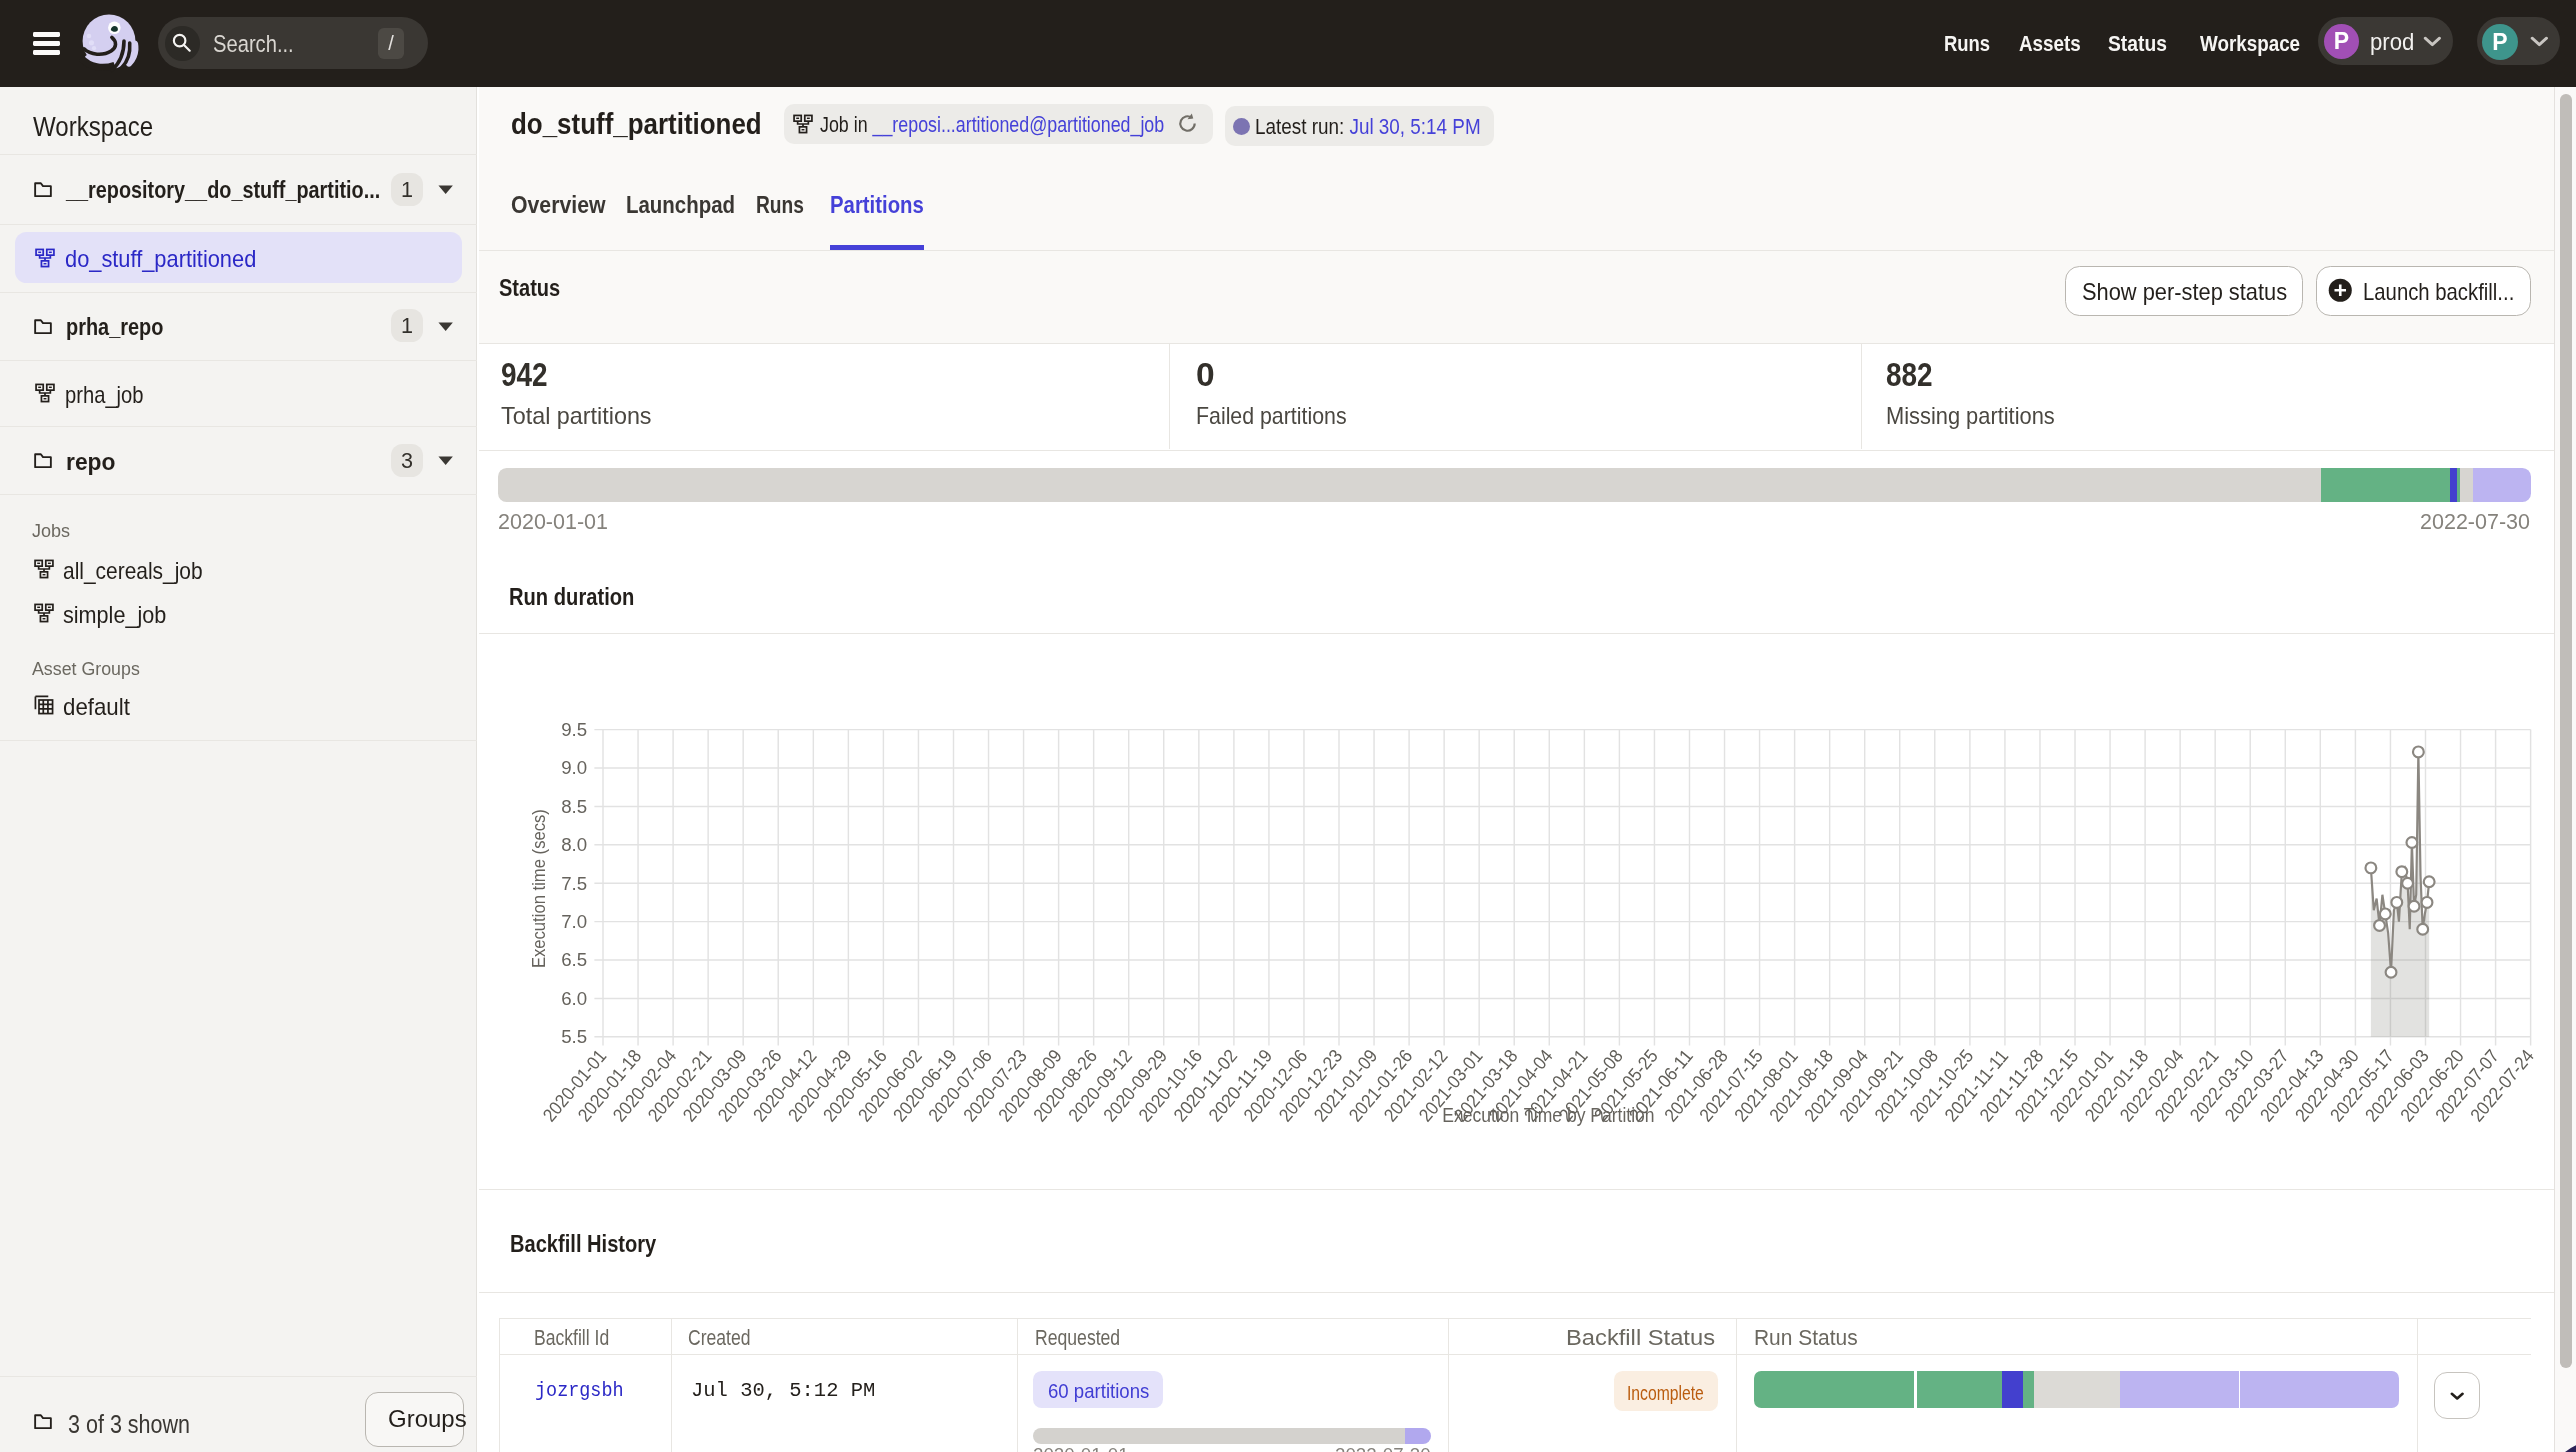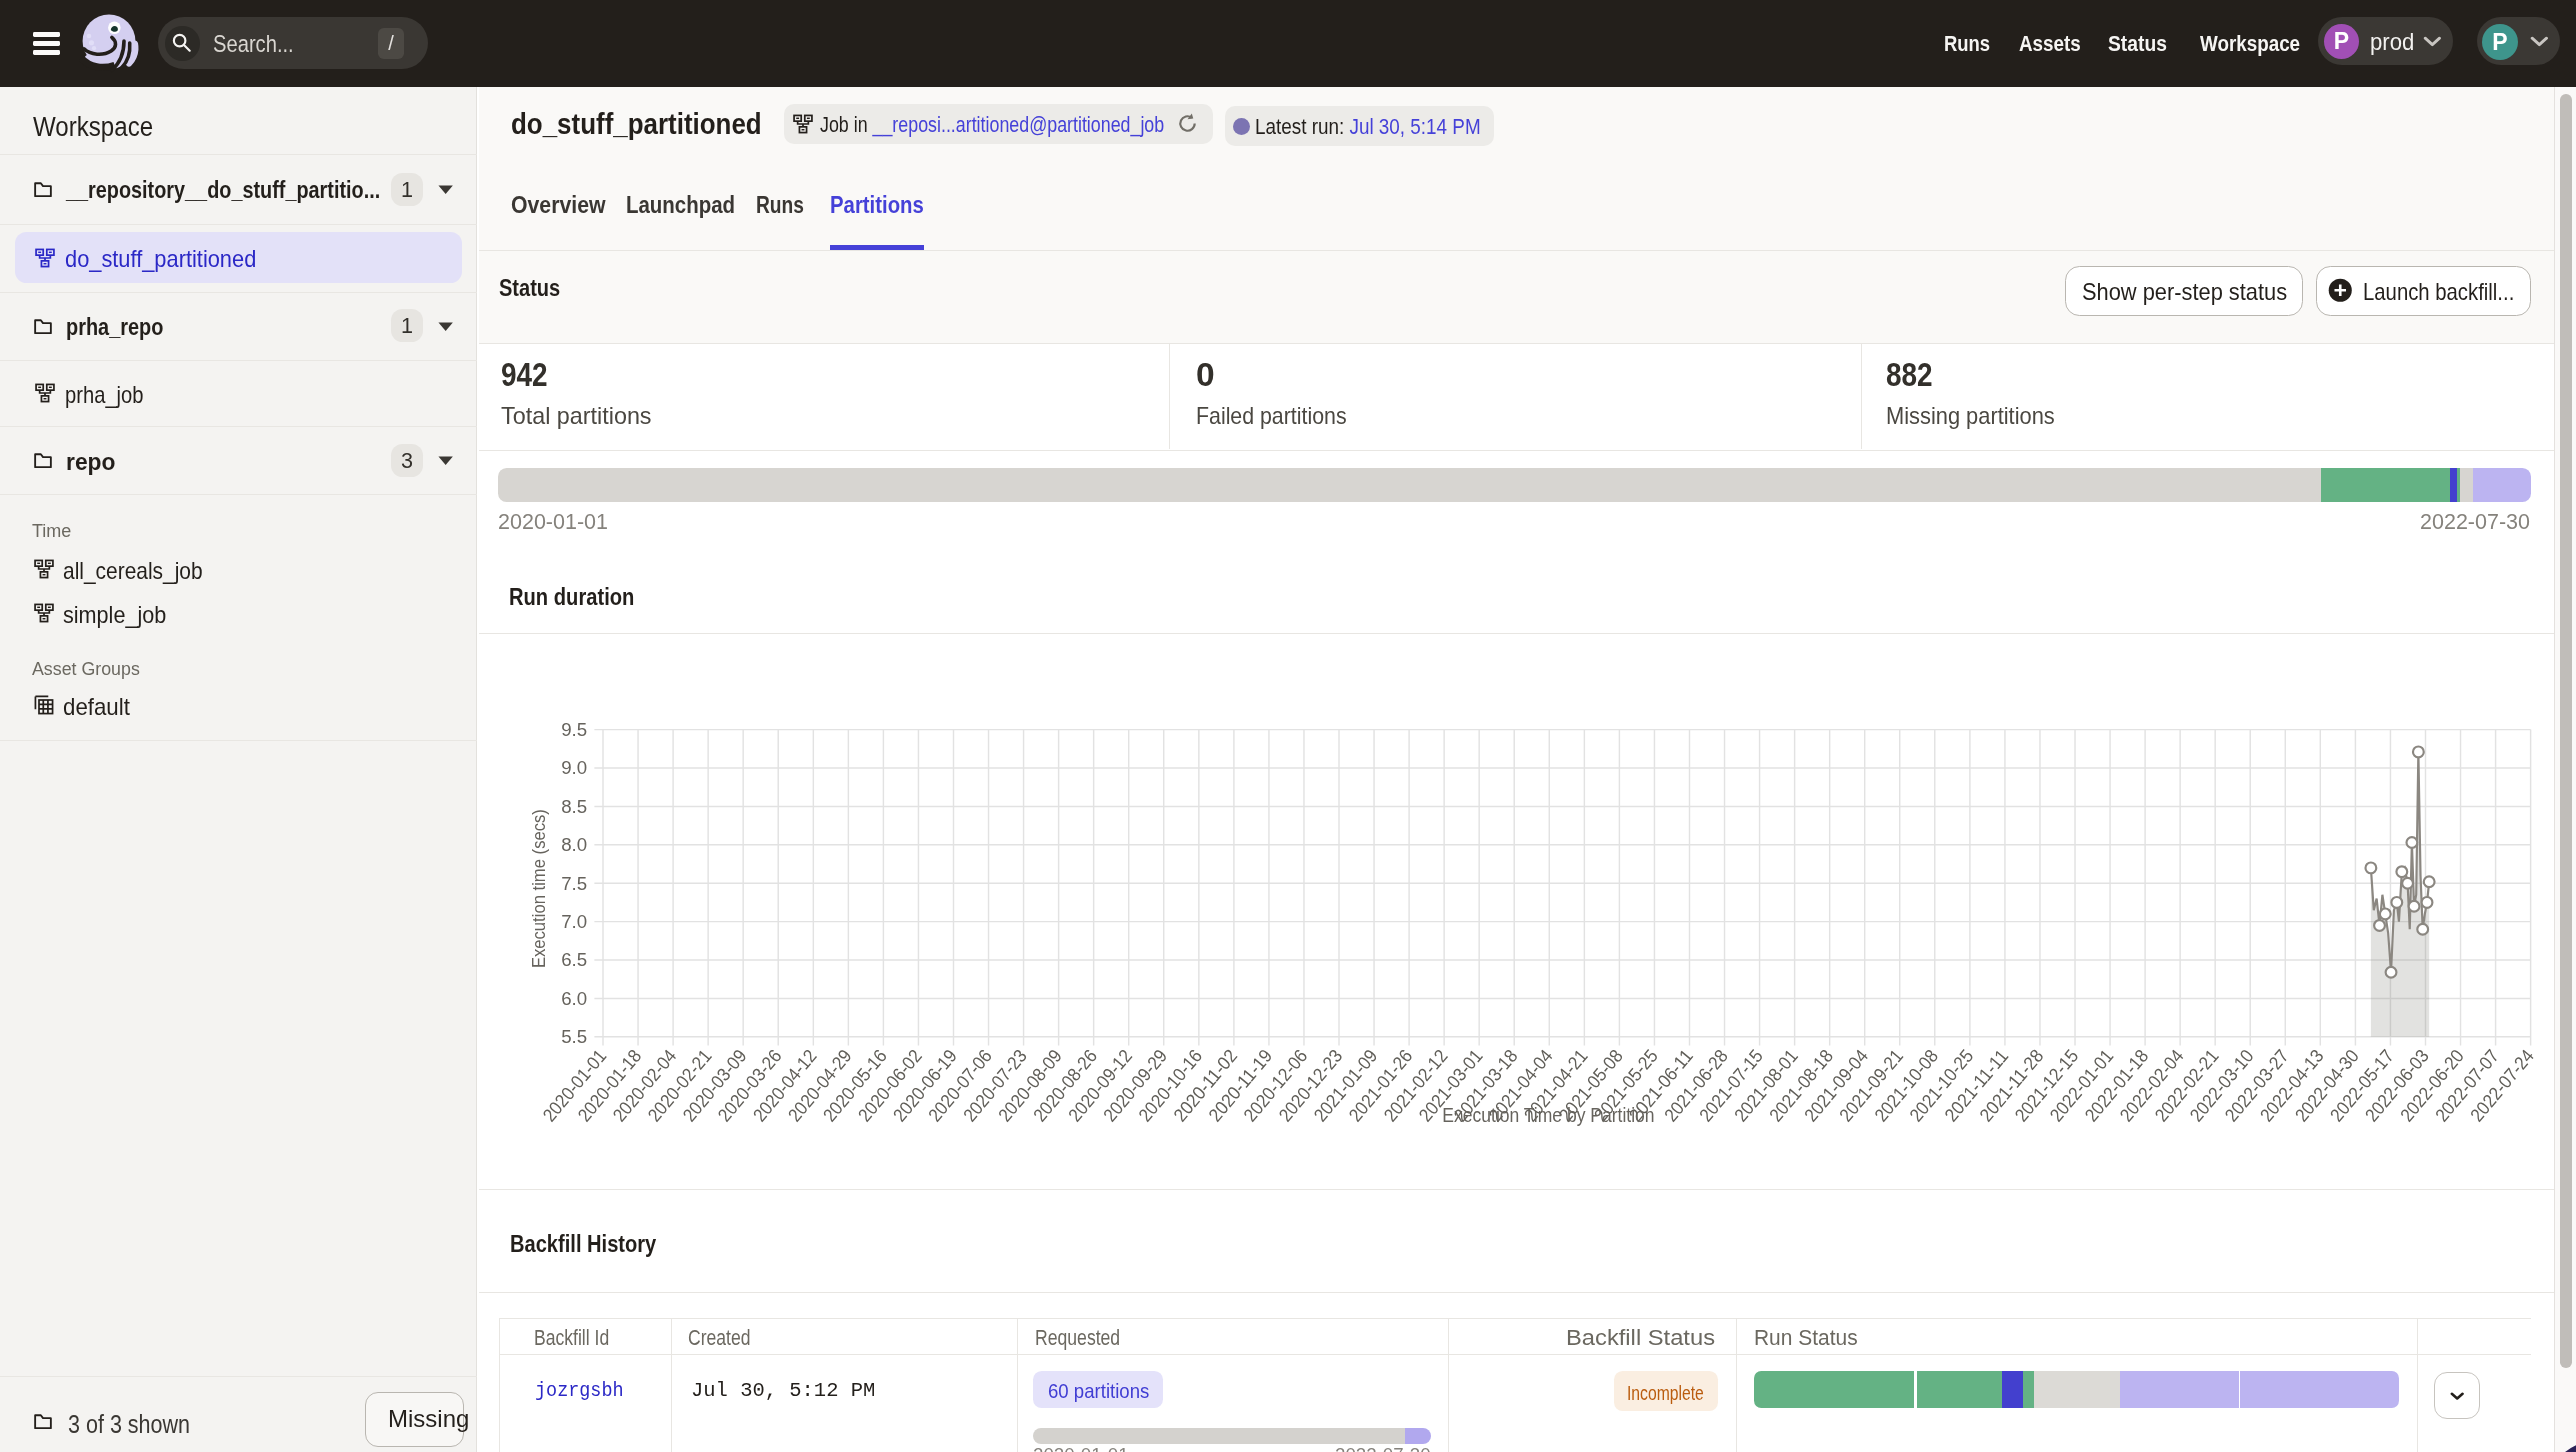--- a/index.html
+++ b/index.html
@@ -359,27 +359,27 @@
 <div class="abs" id="nva" style="left:2019px;top:31px;font-size:22px;font-weight:600;color:#F6F5F3;font-family:'Liberation Sans',sans-serif;white-space:nowrap;display:inline-block;transform:scaleX(0.8556);transform-origin:0 50%;">Assets</div>
 <div class="abs" id="nvs" style="left:2108px;top:31px;font-size:22px;font-weight:600;color:#F6F5F3;font-family:'Liberation Sans',sans-serif;white-space:nowrap;display:inline-block;transform:scaleX(0.8760);transform-origin:0 50%;">Status</div>
 <div class="abs" id="nvw" style="left:2200px;top:31px;font-size:22px;font-weight:600;color:#F6F5F3;font-family:'Liberation Sans',sans-serif;white-space:nowrap;display:inline-block;transform:scaleX(0.8554);transform-origin:0 50%;">Workspace</div>
 <div class="abs" id="prod" style="left:2370px;top:28px;font-size:24px;font-weight:normal;color:#F3F2F0;font-family:'Liberation Sans',sans-serif;white-space:nowrap;display:inline-block;transform:scaleX(0.9234);transform-origin:0 50%;">prod</div>
 <div class="abs" id="wsh" style="left:33px;top:112px;font-size:27px;font-weight:normal;color:#231F1B;font-family:'Liberation Sans',sans-serif;white-space:nowrap;display:inline-block;transform:scaleX(0.8924);transform-origin:0 50%;">Workspace</div>
 <div class="abs" id="r1" style="left:66px;top:176px;font-size:24px;font-weight:bold;color:#231F1B;font-family:'Liberation Sans',sans-serif;white-space:nowrap;display:inline-block;transform:scaleX(0.8266);transform-origin:0 50%;">__repository__do_stuff_partitio...</div>
 <div class="abs" id="sel" style="left:65px;top:245px;font-size:24px;font-weight:normal;color:#2B28C6;font-family:'Liberation Sans',sans-serif;white-space:nowrap;display:inline-block;transform:scaleX(0.9091);transform-origin:0 50%;">do_stuff_partitioned</div>
 <div class="abs" id="r2" style="left:66px;top:313px;font-size:24px;font-weight:bold;color:#231F1B;font-family:'Liberation Sans',sans-serif;white-space:nowrap;display:inline-block;transform:scaleX(0.8304);transform-origin:0 50%;">prha_repo</div>
 <div class="abs" id="pj" style="left:65px;top:381px;font-size:24px;font-weight:normal;color:#231F1B;font-family:'Liberation Sans',sans-serif;white-space:nowrap;display:inline-block;transform:scaleX(0.8408);transform-origin:0 50%;">prha_job</div>
 <div class="abs" id="r3" style="left:66px;top:448px;font-size:24px;font-weight:bold;color:#231F1B;font-family:'Liberation Sans',sans-serif;white-space:nowrap;display:inline-block;transform:scaleX(0.9508);transform-origin:0 50%;">repo</div>
-<div class="abs" id="lj" style="left:32px;top:520px;font-size:18.7px;font-weight:normal;color:#6B6860;font-family:'Liberation Sans',sans-serif;white-space:nowrap;display:inline-block;transform:scaleX(0.9650);transform-origin:0 50%;">Time</div>
+<div class="abs" id="lj" style="left:32px;top:520px;font-size:18.7px;font-weight:normal;color:#6B6860;font-family:'Liberation Sans',sans-serif;white-space:nowrap;display:inline-block;transform:scaleX(0.9650);transform-origin:0 50%;">Jobs</div>
 <div class="abs" id="acj" style="left:63px;top:557px;font-size:24px;font-weight:normal;color:#231F1B;font-family:'Liberation Sans',sans-serif;white-space:nowrap;display:inline-block;transform:scaleX(0.8722);transform-origin:0 50%;">all_cereals_job</div>
 <div class="abs" id="sj" style="left:63px;top:601px;font-size:24px;font-weight:normal;color:#231F1B;font-family:'Liberation Sans',sans-serif;white-space:nowrap;display:inline-block;transform:scaleX(0.9002);transform-origin:0 50%;">simple_job</div>
 <div class="abs" id="lag" style="left:32px;top:658px;font-size:18.7px;font-weight:normal;color:#6B6860;font-family:'Liberation Sans',sans-serif;white-space:nowrap;display:inline-block;transform:scaleX(0.9523);transform-origin:0 50%;">Asset Groups</div>
 <div class="abs" id="def" style="left:63px;top:693px;font-size:24px;font-weight:normal;color:#231F1B;font-family:'Liberation Sans',sans-serif;white-space:nowrap;display:inline-block;transform:scaleX(0.9284);transform-origin:0 50%;">default</div>
 <div class="abs" id="shown" style="left:68px;top:1409px;font-size:26px;font-weight:normal;color:#3A3733;font-family:'Liberation Sans',sans-serif;white-space:nowrap;display:inline-block;transform:scaleX(0.8279);transform-origin:0 50%;">3 of 3 shown</div>
-<div class="abs" id="filt" style="left:388px;top:1405px;font-size:24.5px;font-weight:normal;color:#231F1B;font-family:'Liberation Sans',sans-serif;white-space:nowrap;display:inline-block;transform:scaleX(0.9793);transform-origin:0 50%;">Missing</div>
+<div class="abs" id="filt" style="left:388px;top:1405px;font-size:24.5px;font-weight:normal;color:#231F1B;font-family:'Liberation Sans',sans-serif;white-space:nowrap;display:inline-block;transform:scaleX(0.9793);transform-origin:0 50%;">Groups</div>
 <div class="abs" id="title" style="left:511px;top:107px;font-size:30px;font-weight:bold;color:#231F1B;font-family:'Liberation Sans',sans-serif;white-space:nowrap;display:inline-block;transform:scaleX(0.8645);transform-origin:0 50%;">do_stuff_partitioned</div>
 <div class="abs" id="p1t" style="left:820px;top:112px;font-size:22px;font-weight:normal;color:#231F1B;font-family:'Liberation Sans',sans-serif;white-space:nowrap;display:inline-block;transform:scaleX(0.8104);transform-origin:0 50%;">Job in <span class="blue">__reposi...artitioned@partitioned_job</span></div>
 <div class="abs" id="p2t" style="left:1255px;top:114px;font-size:22px;font-weight:normal;color:#231F1B;font-family:'Liberation Sans',sans-serif;white-space:nowrap;display:inline-block;transform:scaleX(0.8583);transform-origin:0 50%;">Latest run: <span class="blue">Jul 30, 5:14 PM</span></div>
 <div class="abs" id="tb1" style="left:511px;top:191px;font-size:24px;font-weight:600;color:#3A3733;font-family:'Liberation Sans',sans-serif;white-space:nowrap;display:inline-block;transform:scaleX(0.8858);transform-origin:0 50%;">Overview</div>
 <div class="abs" id="tb2" style="left:626px;top:191px;font-size:24px;font-weight:600;color:#3A3733;font-family:'Liberation Sans',sans-serif;white-space:nowrap;display:inline-block;transform:scaleX(0.8522);transform-origin:0 50%;">Launchpad</div>
 <div class="abs" id="tb3" style="left:756px;top:191px;font-size:24px;font-weight:600;color:#3A3733;font-family:'Liberation Sans',sans-serif;white-space:nowrap;display:inline-block;transform:scaleX(0.8000);transform-origin:0 50%;">Runs</div>
 <div class="abs" id="tb4" style="left:830px;top:191px;font-size:24px;font-weight:600;color:#4541D8;font-family:'Liberation Sans',sans-serif;white-space:nowrap;display:inline-block;transform:scaleX(0.8476);transform-origin:0 50%;">Partitions</div>
 <div class="abs" id="sth" style="left:499px;top:274px;font-size:24.5px;font-weight:bold;color:#231F1B;font-family:'Liberation Sans',sans-serif;white-space:nowrap;display:inline-block;transform:scaleX(0.8179);transform-origin:0 50%;">Status</div>
 <div class="abs" id="btn1" style="left:2082px;top:278px;font-size:24px;font-weight:normal;color:#231F1B;font-family:'Liberation Sans',sans-serif;white-space:nowrap;display:inline-block;transform:scaleX(0.9097);transform-origin:0 50%;">Show per-step status</div>
 <div class="abs" id="btn2" style="left:2363px;top:278px;font-size:24px;font-weight:normal;color:#231F1B;font-family:'Liberation Sans',sans-serif;white-space:nowrap;display:inline-block;transform:scaleX(0.8462);transform-origin:0 50%;">Launch backfill...</div>

